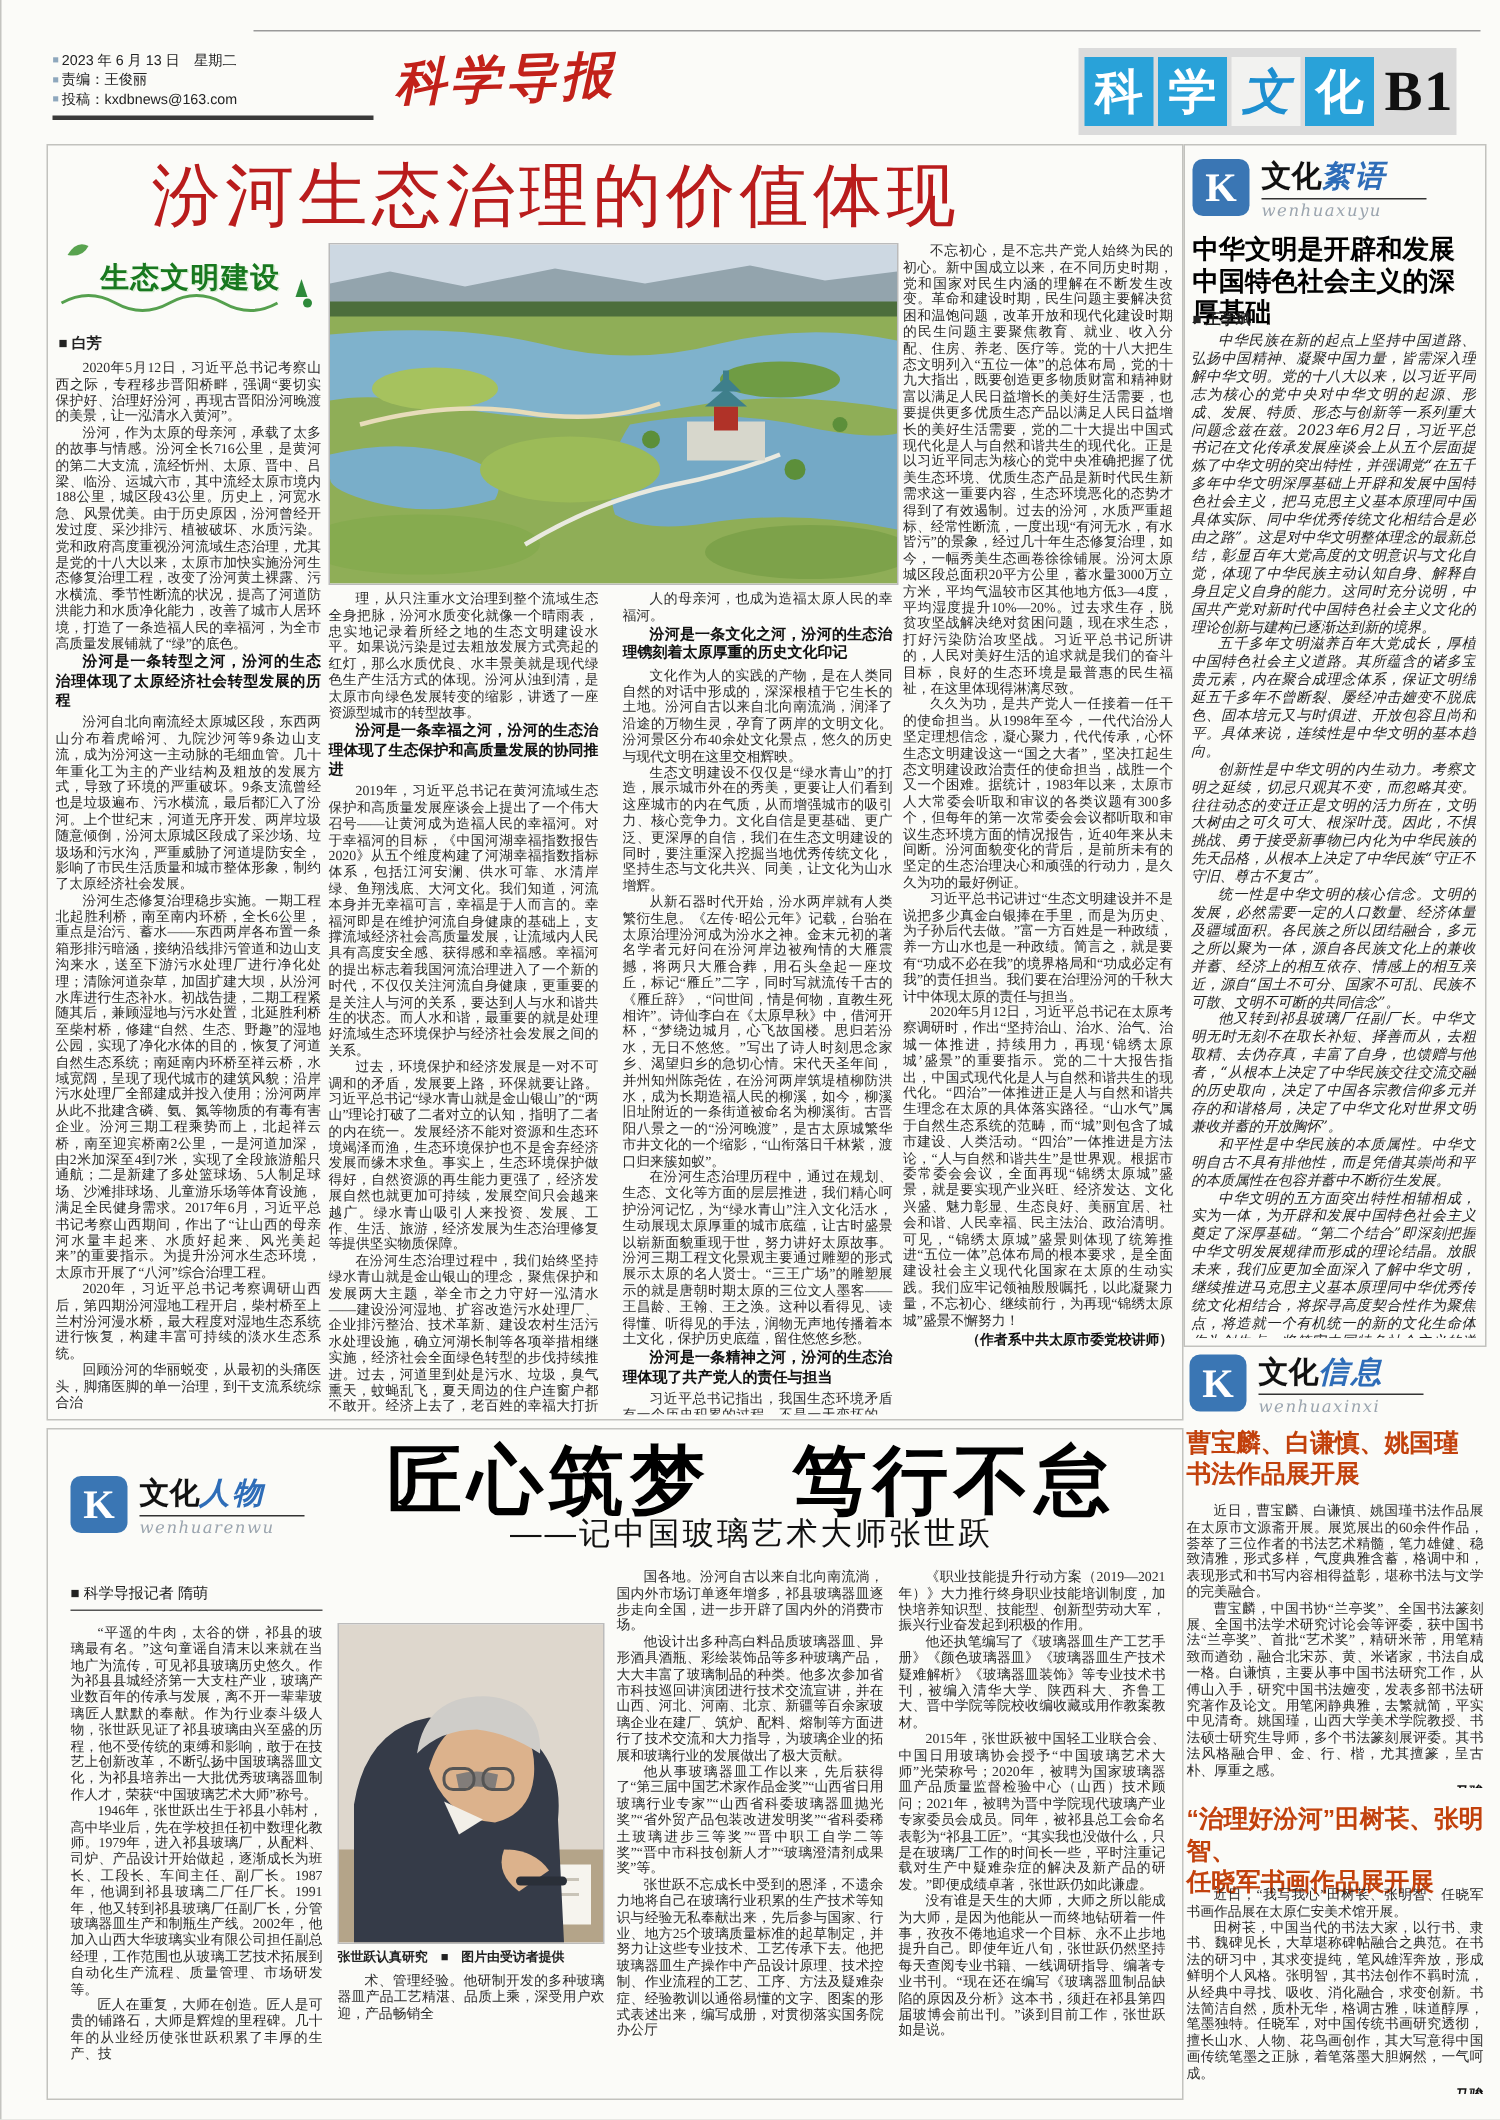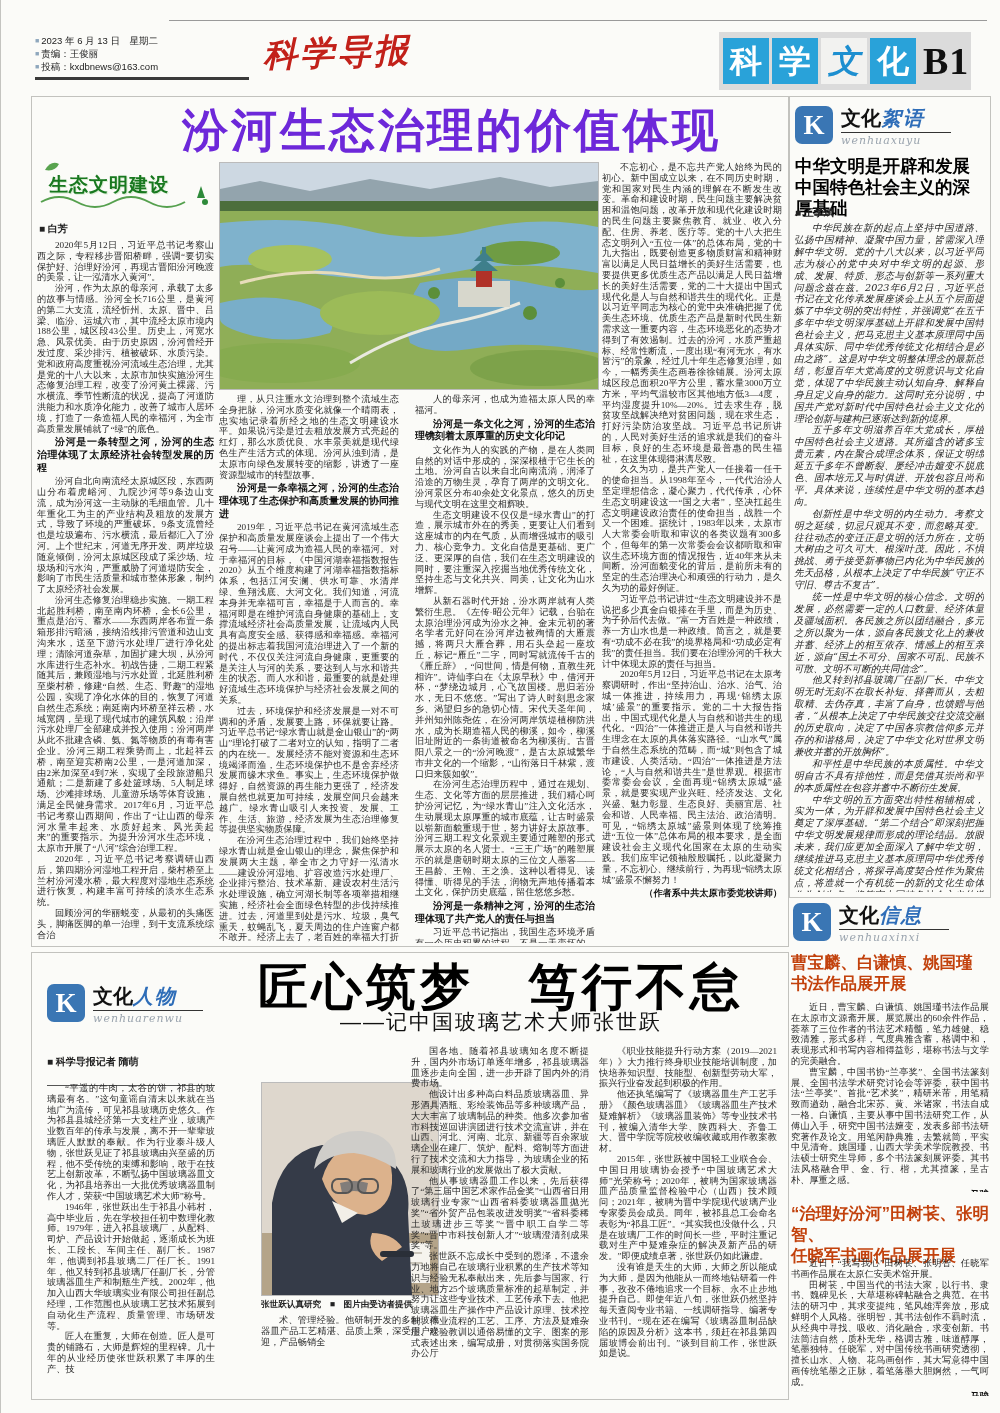--- a/index.html
+++ b/index.html
@@ -18,39 +18,39 @@
   .main-box{left:30px;top:96px;width:756px;height:849px;border:1px solid #c2c2be;}
   .side-box{left:788px;top:96px;width:200px;height:800px;border:1px solid #c2c2be;}
   .bottom-box{left:30px;top:952px;width:756px;height:446px;border:1px solid #c2c2be;background:#fbfbf8;}
   
   .para{font-size:9.2px;line-height:10.8px;margin:0;text-indent:18px;text-align:justify;color:#2a2a2a;}
   .subhead{font-size:10px;line-height:12.6px;font-weight:bold;font-family:"Liberation Sans",sans-serif;margin:2px 0;text-indent:18px;text-align:justify;color:#111;}
   .sig{font-size:9.2px;line-height:12px;margin:2px 0 0;font-weight:bold;text-align:right;color:#111;}
   .col{position:absolute;overflow:hidden;}
   .kai .para{font-family:"DejaVu Serif",serif;font-style:italic;font-size:9.6px;line-height:11.9px;color:#222;}
   
-  .main-headline{left:100px;top:100px;width:620px;text-align:right;font-family:"Liberation Sans",sans-serif;font-weight:700;font-size:46px;letter-spacing:3px;color:#6d28d9;}
+  .main-headline{left:100px;top:100px;width:620px;text-align:left;font-family:"Liberation Sans",sans-serif;font-weight:400;font-size:46px;letter-spacing:3px;color:#b91c1c;}
   .badge{left:36px;top:158px;width:178px;height:58px;}
-  .badge-text{font-family:"Liberation Sans",sans-serif;font-weight:bold;font-size:19px;color:#18781f;letter-spacing:1px;text-shadow:1px 1px 0 #d9edd3;}
+  .badge-text{font-family:"Liberation Sans",sans-serif;font-weight:bold;font-size:19px;color:#18781f;letter-spacing:1px;text-shadow:1px 1px 0 #d9edd3;margin-left:18px;}
   .author-line{font-family:"Liberation Sans",sans-serif;font-weight:bold;font-size:10px;color:#222;}
   
   .khead{display:flex;align-items:flex-start;}
   .kbox{width:38px;height:38px;background:#3a76b4;border-radius:7px;color:#fff;font-family:"Liberation Serif",serif;font-weight:bold;font-size:27px;line-height:38px;text-align:center;flex:0 0 38px;}
   .ktitles{margin-left:8px;}
   .ktop{font-size:20px;line-height:24px;border-bottom:1.5px solid #333;padding:0 26px 2px 0;white-space:nowrap;}
   .ktop .b1{font-family:"Liberation Sans",sans-serif;font-weight:bold;color:#111;}
   .ktop .b2{font-family:"Liberation Serif",serif;font-style:italic;font-weight:bold;color:#2e6db8;letter-spacing:2px;}
   .kpinyin{font-family:"DejaVu Serif",serif;font-style:italic;font-size:11px;color:#9aa4ae;letter-spacing:1px;margin-top:1px;}
   
   .side-title{font-family:"Liberation Sans",sans-serif;font-weight:bold;font-size:17.5px;line-height:21px;color:#000;}
   .info-title{font-family:"Liberation Sans",sans-serif;font-weight:bold;font-size:16.5px;line-height:21px;color:#c2410c;}
   
   .bottom-headline{font-family:"Liberation Sans",sans-serif;font-weight:900;font-size:50px;letter-spacing:4px;color:#000;text-align:center;}
   .bottom-sub{font-family:"Liberation Sans",sans-serif;font-size:21px;color:#111;text-align:center;letter-spacing:2px;}
-  .byline{font-family:"Liberation Sans",sans-serif;font-weight:bold;font-size:10px;color:#222;border-bottom:1px solid #555;padding-bottom:16px;}
+  .byline{font-family:"Liberation Sans",sans-serif;font-weight:normal;font-size:10px;color:#222;border-bottom:1px solid #555;padding-bottom:4px;}
   .caption{font-family:"Liberation Sans",sans-serif;font-weight:bold;font-size:8.6px;color:#222;margin:3px 0 4px;}
   .photo-frame{display:block;border:1px solid #bbb;}
 </style>
 </head>
 <body>
 
 <div class="page">
 
   <div class="abs top-rule"></div>
   <div class="abs date-block">
@@ -197,21 +197,21 @@
     <div class="kbox">K</div>
     <div class="ktitles">
       <div class="ktop"><span class="b1">文化</span><span class="b2">人物</span></div>
       <div class="kpinyin">wenhuarenwu</div>
     </div>
   </div>
   <div class="abs bottom-headline" style="left:225px;top:954px;width:550px;">匠心筑梦　笃行不怠</div>
   <div class="abs bottom-sub" style="left:225px;top:1008px;width:550px;">——记中国玻璃艺术大师张世跃</div>
   <div class="abs byline" style="left:46px;top:1055px;width:168px;">■ 科学导报记者 隋萌</div>
 
-  <div class="abs" style="left:224px;top:1082px;width:178px;margin-left:36px;">
+  <div class="abs" style="left:224px;top:1082px;width:178px;">
     <svg class="photo-frame" width="176" height="212" viewBox="0 0 176 212">
       <rect width="176" height="212" fill="#ded7cd"></rect>
       <rect y="150" width="176" height="62" fill="#b4a489"></rect>
       <rect x="88" y="160" width="80" height="40" fill="#f6f4ee"></rect>
       <line x1="96" y1="170" x2="160" y2="170" stroke="#c9c4b8" stroke-width="2"></line>
       <line x1="96" y1="180" x2="160" y2="180" stroke="#c9c4b8" stroke-width="2"></line>
       <path d="M10 212 L10 120 Q18 70 60 62 L120 70 Q150 90 146 130 L150 212 Z" fill="#353b48"></path>
       <path d="M60 96 Q70 60 104 62 Q132 66 130 100 Q128 126 104 132 Q72 130 60 96 Z" fill="#dcb28c"></path>
       <path d="M52 86 Q58 46 100 48 Q136 52 134 86 Q112 72 92 70 Q68 70 52 86 Z" fill="#cfcdc9"></path>
       <path d="M78 100 Q92 96 106 100 L104 110 Q92 106 80 110 Z" fill="#6b6f75" opacity="0.8"></path>
@@ -226,21 +226,21 @@
         <p class="para">术、管理经验。他研制开发的多种玻璃器皿产品工艺精湛、品质上乘，深受用户欢迎，产品畅销全</p>
       </div>
   </div>
 
   <div class="col" style="left:46px;top:1083px;width:168px;height:302px;">
       <p class="para">“平遥的牛肉，太谷的饼，祁县的玻璃最有名。”这句童谣自清末以来就在当地广为流传，可见祁县玻璃历史悠久。作为祁县县城经济第一大支柱产业，玻璃产业数百年的传承与发展，离不开一辈辈玻璃匠人默默的奉献。作为行业泰斗级人物，张世跃见证了祁县玻璃由兴至盛的历程，他不受传统的束缚和影响，敢于在技艺上创新改革，不断弘扬中国玻璃器皿文化，为祁县培养出一大批优秀玻璃器皿制作人才，荣获“中国玻璃艺术大师”称号。</p>
       <p class="para">1946年，张世跃出生于祁县小韩村，高中毕业后，先在学校担任初中数理化教师。1979年，进入祁县玻璃厂，从配料、司炉、产品设计开始做起，逐渐成长为班长、工段长、车间主任、副厂长。1987年，他调到祁县玻璃二厂任厂长。1991年，他又转到祁县玻璃厂任副厂长，分管玻璃器皿生产和制瓶生产线。2002年，他加入山西大华玻璃实业有限公司担任副总经理，工作范围也从玻璃工艺技术拓展到自动化生产流程、质量管理、市场研发等。</p>
       <p class="para">匠人在重复，大师在创造。匠人是可贵的铺路石，大师是辉煌的里程碑。几十年的从业经历使张世跃积累了丰厚的生产、技</p>
     </div>
   <div class="col" style="left:410px;top:1046px;width:178px;height:340px;">
-      <p class="para">国各地。随着祁县玻璃知名度不断提升，国内外市场订单逐年增多，祁县玻璃器皿逐步走向全国，进一步开辟了国内外的消费市场。</p>
+      <p class="para">国各地。汾河自古以来自北向南流淌，国内外市场订单逐年增多，祁县玻璃器皿逐步走向全国，进一步开辟了国内外的消费市场。</p>
       <p class="para">他设计出多种高白料品质玻璃器皿、异形酒具酒瓶、彩绘装饰品等多种玻璃产品，大大丰富了玻璃制品的种类。他多次参加省市科技巡回讲演团进行技术交流宣讲，并在山西、河北、河南、北京、新疆等百余家玻璃企业在建厂、筑炉、配料、熔制等方面进行了技术交流和大力指导，为玻璃企业的拓展和玻璃行业的发展做出了极大贡献。</p>
       <p class="para">他从事玻璃器皿工作以来，先后获得了“第三届中国艺术家作品金奖”“山西省日用玻璃行业专家”“山西省科委玻璃器皿抛光奖”“省外贸产品包装改进发明奖”“省科委稀土玻璃进步三等奖”“晋中职工自学二等奖”“晋中市科技创新人才”“玻璃澄清剂成果奖”等。</p>
       <p class="para">张世跃不忘成长中受到的恩泽，不遗余力地将自己在玻璃行业积累的生产技术等知识与经验无私奉献出来，先后参与国家、行业、地方25个玻璃质量标准的起草制定，并努力让这些专业技术、工艺传承下去。他把玻璃器皿生产操作中产品设计原理、技术控制、作业流程的工艺、工序、方法及疑难杂症、经验教训以通俗易懂的文字、图案的形式表述出来，编写成册，对贯彻落实国务院办公厅</p>
     </div>
   <div class="col" style="left:598px;top:1046px;width:178px;height:340px;">
       <p class="para">《职业技能提升行动方案（2019—2021年）》大力推行终身职业技能培训制度，加快培养知识型、技能型、创新型劳动大军，振兴行业奋发起到积极的作用。</p>
       <p class="para">他还执笔编写了《玻璃器皿生产工艺手册》《颜色玻璃器皿》《玻璃器皿生产技术疑难解析》《玻璃器皿装饰》等专业技术书刊，被编入清华大学、陕西科大、齐鲁工大、晋中学院等院校收编收藏或用作教案教材。</p>
       <p class="para">2015年，张世跃被中国轻工业联合会、中国日用玻璃协会授予“中国玻璃艺术大师”光荣称号；2020年，被聘为国家玻璃器皿产品质量监督检验中心（山西）技术顾问；2021年，被聘为晋中学院现代玻璃产业专家委员会成员。同年，被祁县总工会命名表彰为“祁县工匠”。“其实我也没做什么，只是在玻璃厂工作的时间长一些，平时注重记载对生产中疑难杂症的解决及新产品的研发。”即便成绩卓著，张世跃仍如此谦虚。</p>
       <p class="para">没有谁是天生的大师，大师之所以能成为大师，是因为他能从一而终地钻研着一件事，孜孜不倦地追求一个目标、永不止步地提升自己。即使年近八旬，张世跃仍然坚持每天查阅专业书籍、一线调研指导、编著专业书刊。“现在还在编写《玻璃器皿制品缺陷的原因及分析》这本书，须赶在祁县第四届玻博会前出刊。”谈到目前工作，张世跃如是说。</p>
     </div>

